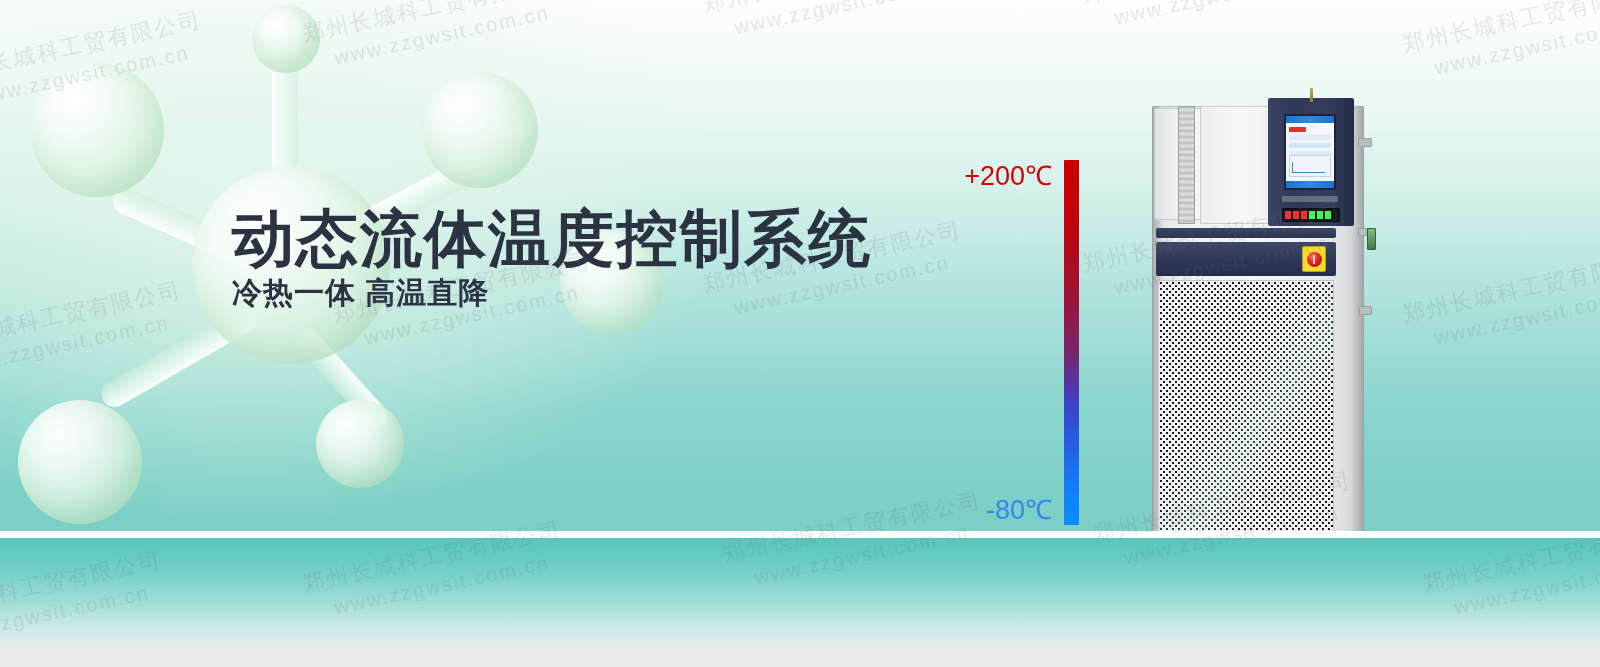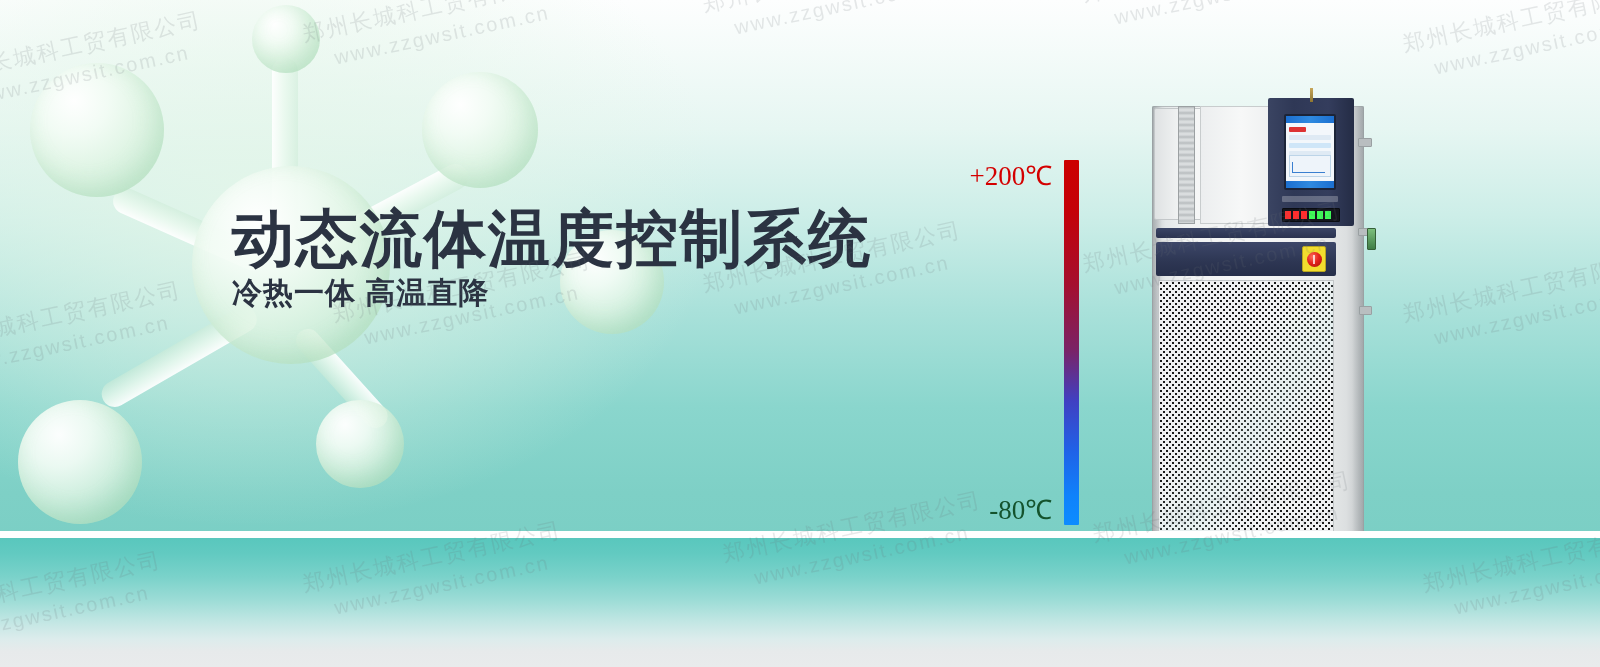--- a/index.html
+++ b/index.html
@@ -97,24 +97,24 @@
   .temp-wrap { position:absolute; left:900px; top:150px; width:190px; height:400px; }
   .temp-bar {
     position:absolute; left:164px; top:10px; width:15px; height:365px;
     background:linear-gradient(to bottom,
       #cc0000 0%, #c40108 14%, #a50f2e 34%, #7a2366 52%,
       #4040c2 66%, #1f63e8 80%, #0f82fb 92%, #0d8cff 100%);
     border-radius:1px;
   }
   .temp-hot, .temp-cold {
     position:absolute; right:38px; font-size:27px; white-space:nowrap;
-    font-family:Liberation Serif, serif;
+    font-family:Liberation Sans, sans-serif;
   }
   .temp-hot  { top:6px;   color:#d40000; }
-  .temp-cold { top:340px; color:#14532d; }
+  .temp-cold { top:340px; color:#3b82f6; }
 
   
   .machine { position:absolute; left:1140px; top:78px; width:250px; height:540px; }
 
   .mc-body {
     position:absolute; left:12px; top:28px; width:212px; height:467px;
     background:linear-gradient(to right,
       #c7cbcd 0%, #e4e7e8 6%, #f0f2f2 16%, #f5f6f6 48%,
       #eceeee 78%, #dcdfe0 92%, #bfc3c5 100%);
     border:1px solid #b5babc;

